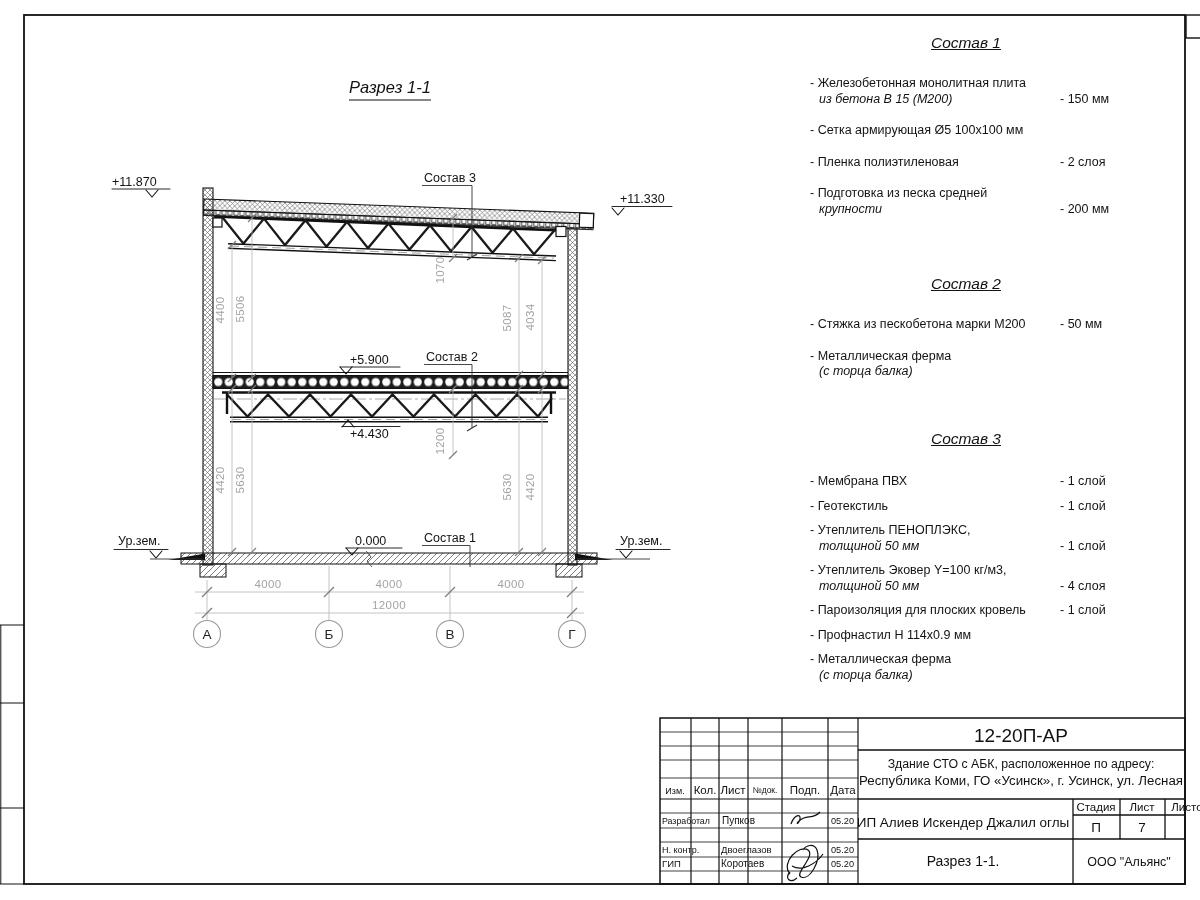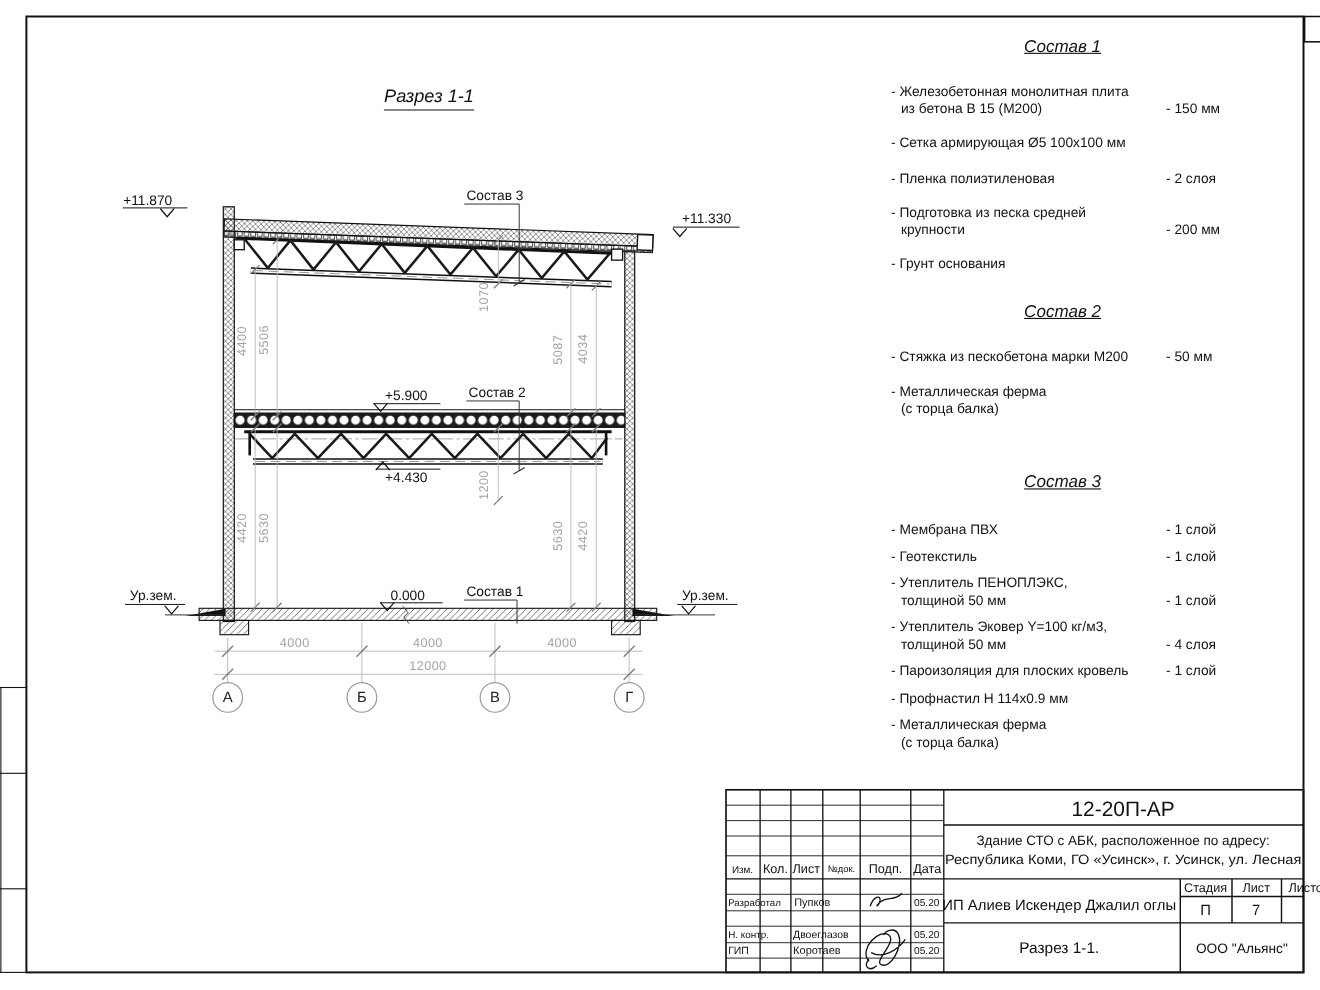--- a/index.html
+++ b/index.html
@@ -15,21 +15,21 @@
   
   .spec{position:absolute;left:810px;width:312px;color:#131313;}
   .spec-title{font-style:italic;font-size:15.5px;text-align:center;
               text-decoration:underline;margin-bottom:24px;}
   .spec-item{position:relative;display:flex;align-items:center;
              font-size:12.5px;line-height:15.5px;}
   #spec1 .spec-item,#spec2 .spec-item{margin-bottom:16px;}
   #spec3 .spec-item{margin-bottom:9px;}
   #spec3 .spec-title{margin-bottom:26px;}
   .spec-name{width:250px;}
-  .spec-name .l2{display:block;padding-left:9px;}
+  .spec-name .l2{display:block;padding-left:9px;font-style:italic;}
   .spec-qty{position:absolute;left:250px;bottom:0;white-space:nowrap;margin-top:8px;}
 </style>
 </head>
 <body>
 
 <div id="sheet">
 
 <svg id="linework" width="1200" height="900" viewBox="0 0 1200 900">
   <defs>
     <pattern id="xhatch" width="5" height="5" patternUnits="userSpaceOnUse">
@@ -300,23 +300,20 @@
     <div class="spec-qty"></div>
   </div>
   <div class="spec-item">
     <div class="spec-name"><span>- Пленка полиэтиленовая</span></div>
     <div class="spec-qty">-  2 слоя</div>
   </div>
   <div class="spec-item">
     <div class="spec-name"><span>- Подготовка из песка средней</span><span class="l2">крупности</span></div>
     <div class="spec-qty">- 200 мм</div>
   </div>
-  <div class="spec-item">
-    <div class="spec-name"><span>- Грунт основания</span></div>
-  </div>
 </div>
 
 <div class="spec" id="spec2" style="top:275px;">
   <div class="spec-title">Состав 2</div>
   <div class="spec-item">
     <div class="spec-name"><span>- Стяжка из пескобетона марки М200</span></div>
     <div class="spec-qty">- 50 мм</div>
   </div>
   <div class="spec-item">
     <div class="spec-name"><span>- Металлическая ферма</span><span class="l2">(с торца балка)</span></div>

